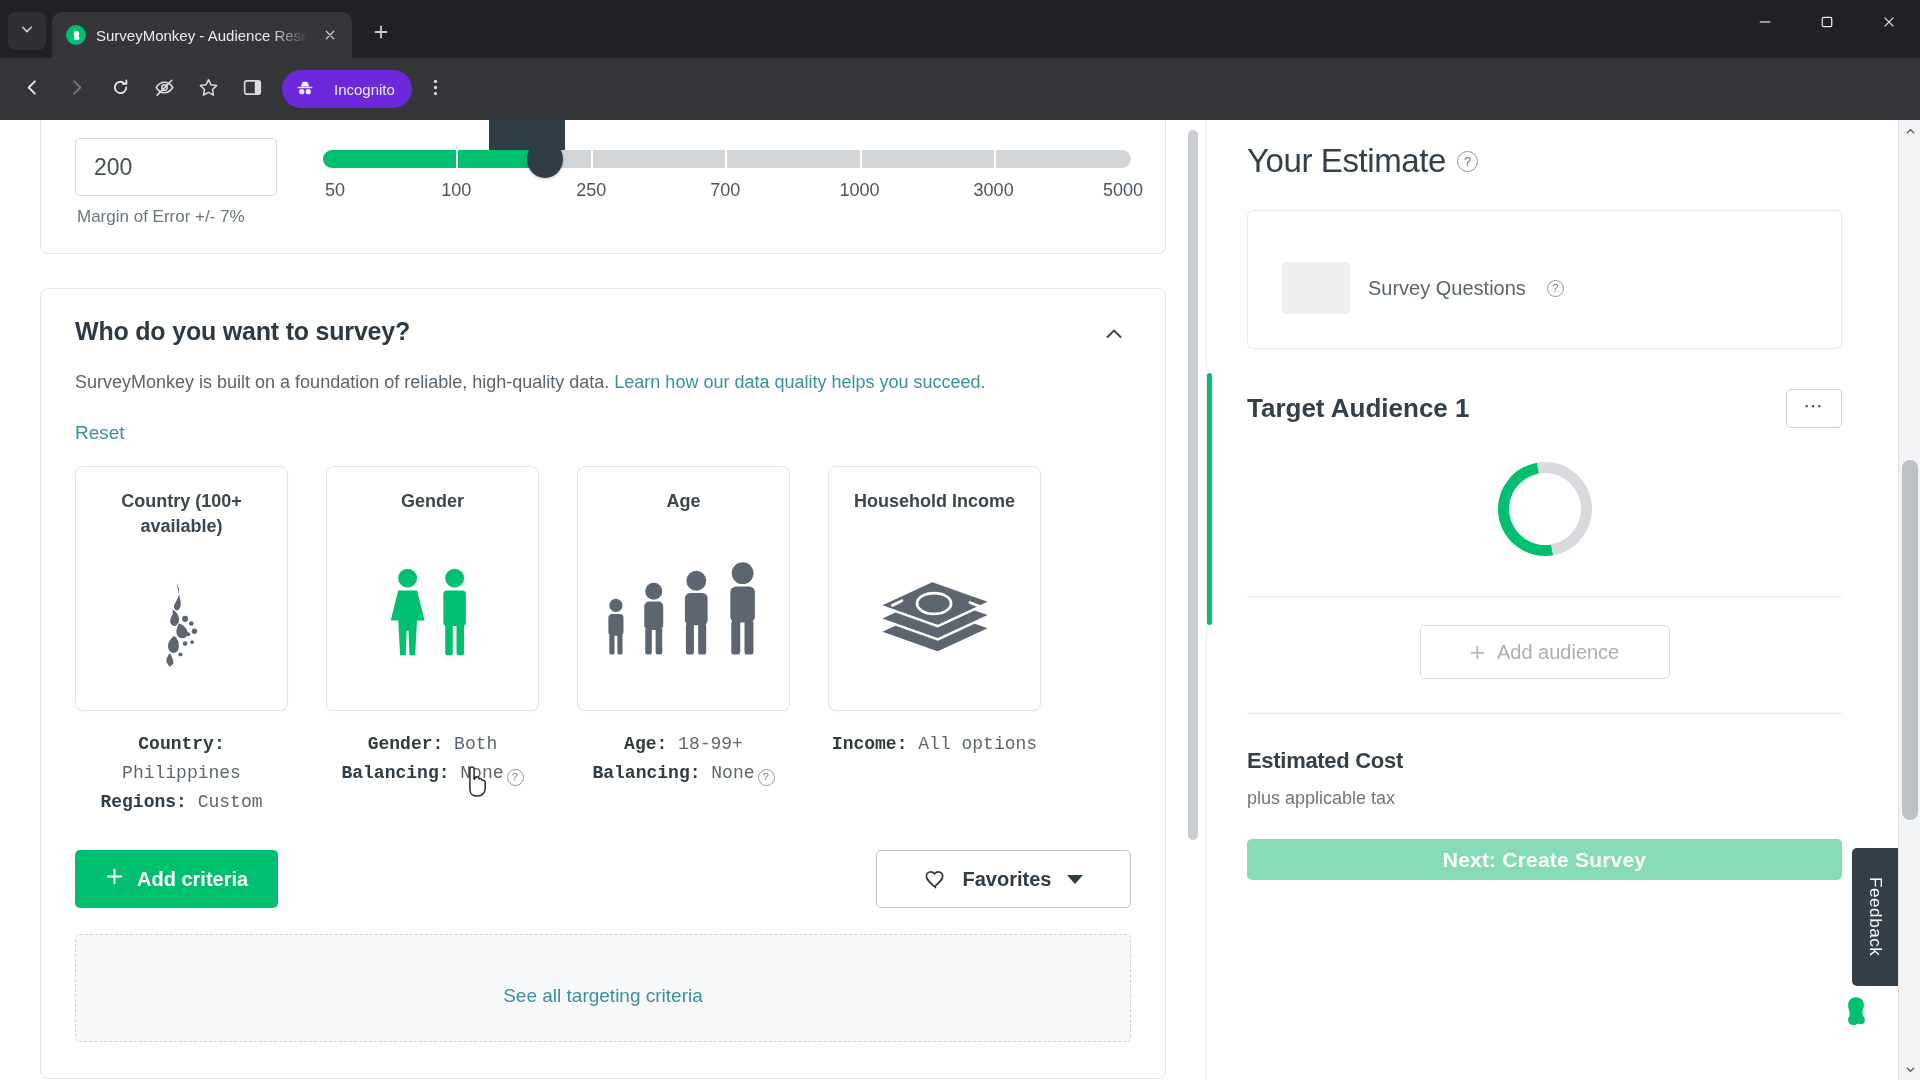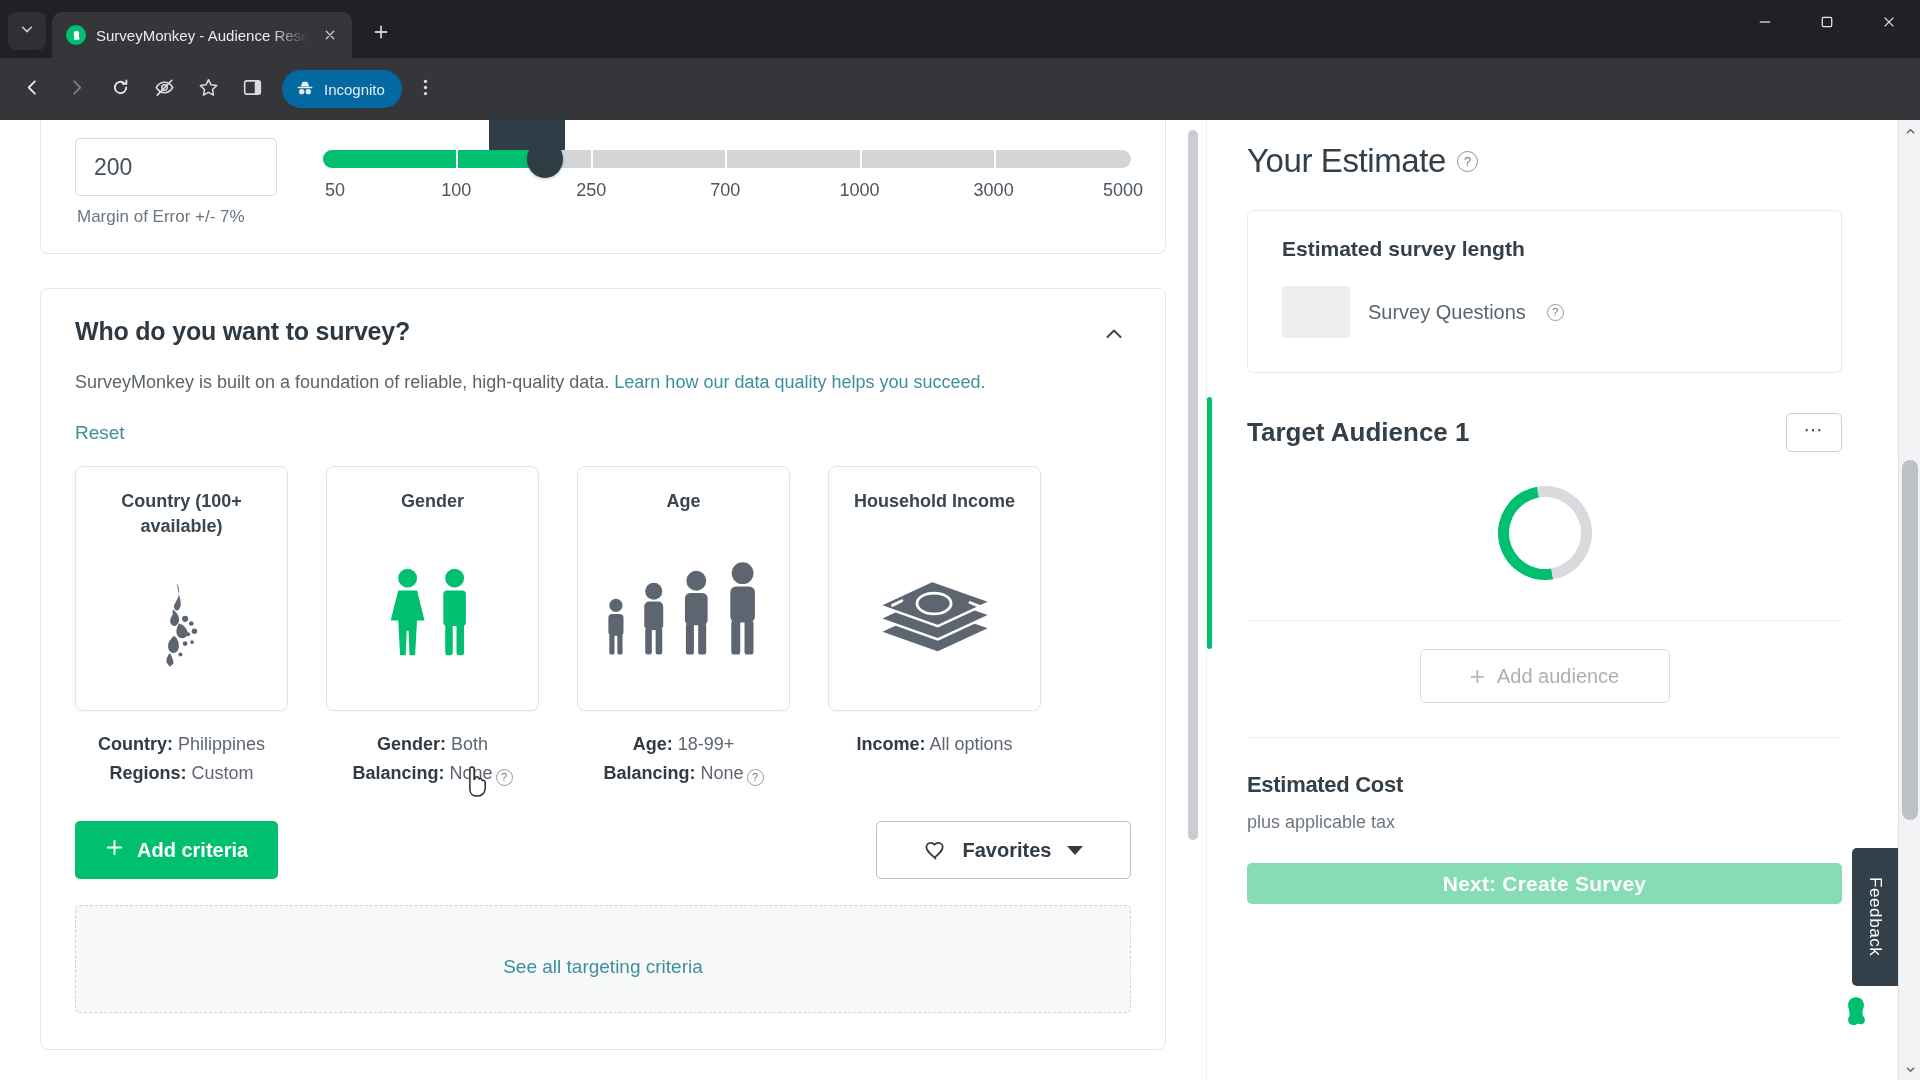--- a/index.html
+++ b/index.html
@@ -74,22 +74,22 @@
   .urltext {
     font-size: 17px; color: #e3e3e3; white-space: nowrap; overflow: hidden;
     text-overflow: clip; flex: 1;
   }
   .tbicon {
     width: 40px; height: 40px; border-radius: 50%; display: flex;
     align-items: center; justify-content: center; cursor: pointer; flex: none;
   }
   .tbicon svg { width: 21px; height: 21px; }
   .incognito-pill {
-    height: 38px; border-radius: 19px; background: #0369a1; display: flex;
-    align-items: center; gap: 9px; padding: 0 17px 0 13px; margin-left: 6px;
+    height: 38px; border-radius: 19px; background: #6d28d9; display: flex;
+    align-items: center; gap: 19px; padding: 0 17px 0 13px; margin-left: 6px;
     cursor: pointer; flex: none;
   }
   .incognito-pill svg { width: 20px; height: 20px; }
   .incognito-pill span { font-size: 15px; color: #e8eaed; white-space: nowrap; }
 
   
   .page { flex: 1; background: #22c55e; display: flex; position: relative; overflow: hidden; }
   .content { flex: 1; display: flex; min-width: 0; }
 
   .leftcol {
@@ -170,21 +170,21 @@
   .critart { flex: 1; display: flex; align-items: center; justify-content: center; width: 100%; }
   .caption { width: 213px; text-align: center; margin-top: 19px; }
   .caption div { font-size: 18px; color: #5d6670; line-height: 1.62; }
   .caption b { color: #2f3b45; font-weight: bold; }
   .qmark {
     display: inline-flex; width: 17px; height: 17px; border: 1.6px solid #93999f;
     border-radius: 50%; align-items: center; justify-content: center;
     font-size: 11px; color: #6d757c; vertical-align: -2px; margin-left: 3px; cursor: pointer;
     font-weight: normal;
   }
-  .captions { display: flex; gap: 38px; }
+  .captions { display: flex; gap: 38px; font-family: Liberation Mono, monospace; }
 
   .btnrow { display: flex; align-items: flex-start; margin-top: 33px; }
   .addcriteria {
     height: 58px; background: #00bf6f; border-radius: 5px; color: #fff;
     display: flex; align-items: center; gap: 13px; padding: 0 30px; cursor: pointer;
     border: none; font-size: 20px; font-weight: bold; font-family: inherit;
   }
   .addcriteria svg { width: 19px; height: 19px; }
   .favbtn {
     margin-left: auto; height: 58px; width: 255px; border: 1px solid #b9bfc5;
@@ -608,21 +608,20 @@
       </div>
 
       <div class="rightcol">
         <div class="estwrap">
           <div class="esttitle-row">
             <div class="esttitle">Your Estimate</div>
             <span class="qmark-lg">?</span>
           </div>
 
           <div class="lenbox">
-            <div class="lt">Estimated survey length</div>
             <div class="lenrow">
               <div class="skelbox"></div>
               <div class="ll">Survey Questions</div>
               <span class="qmark">?</span>
             </div>
           </div>
 
           <div class="taud">
             <div class="greenbar"></div>
             <div class="taudhead">

